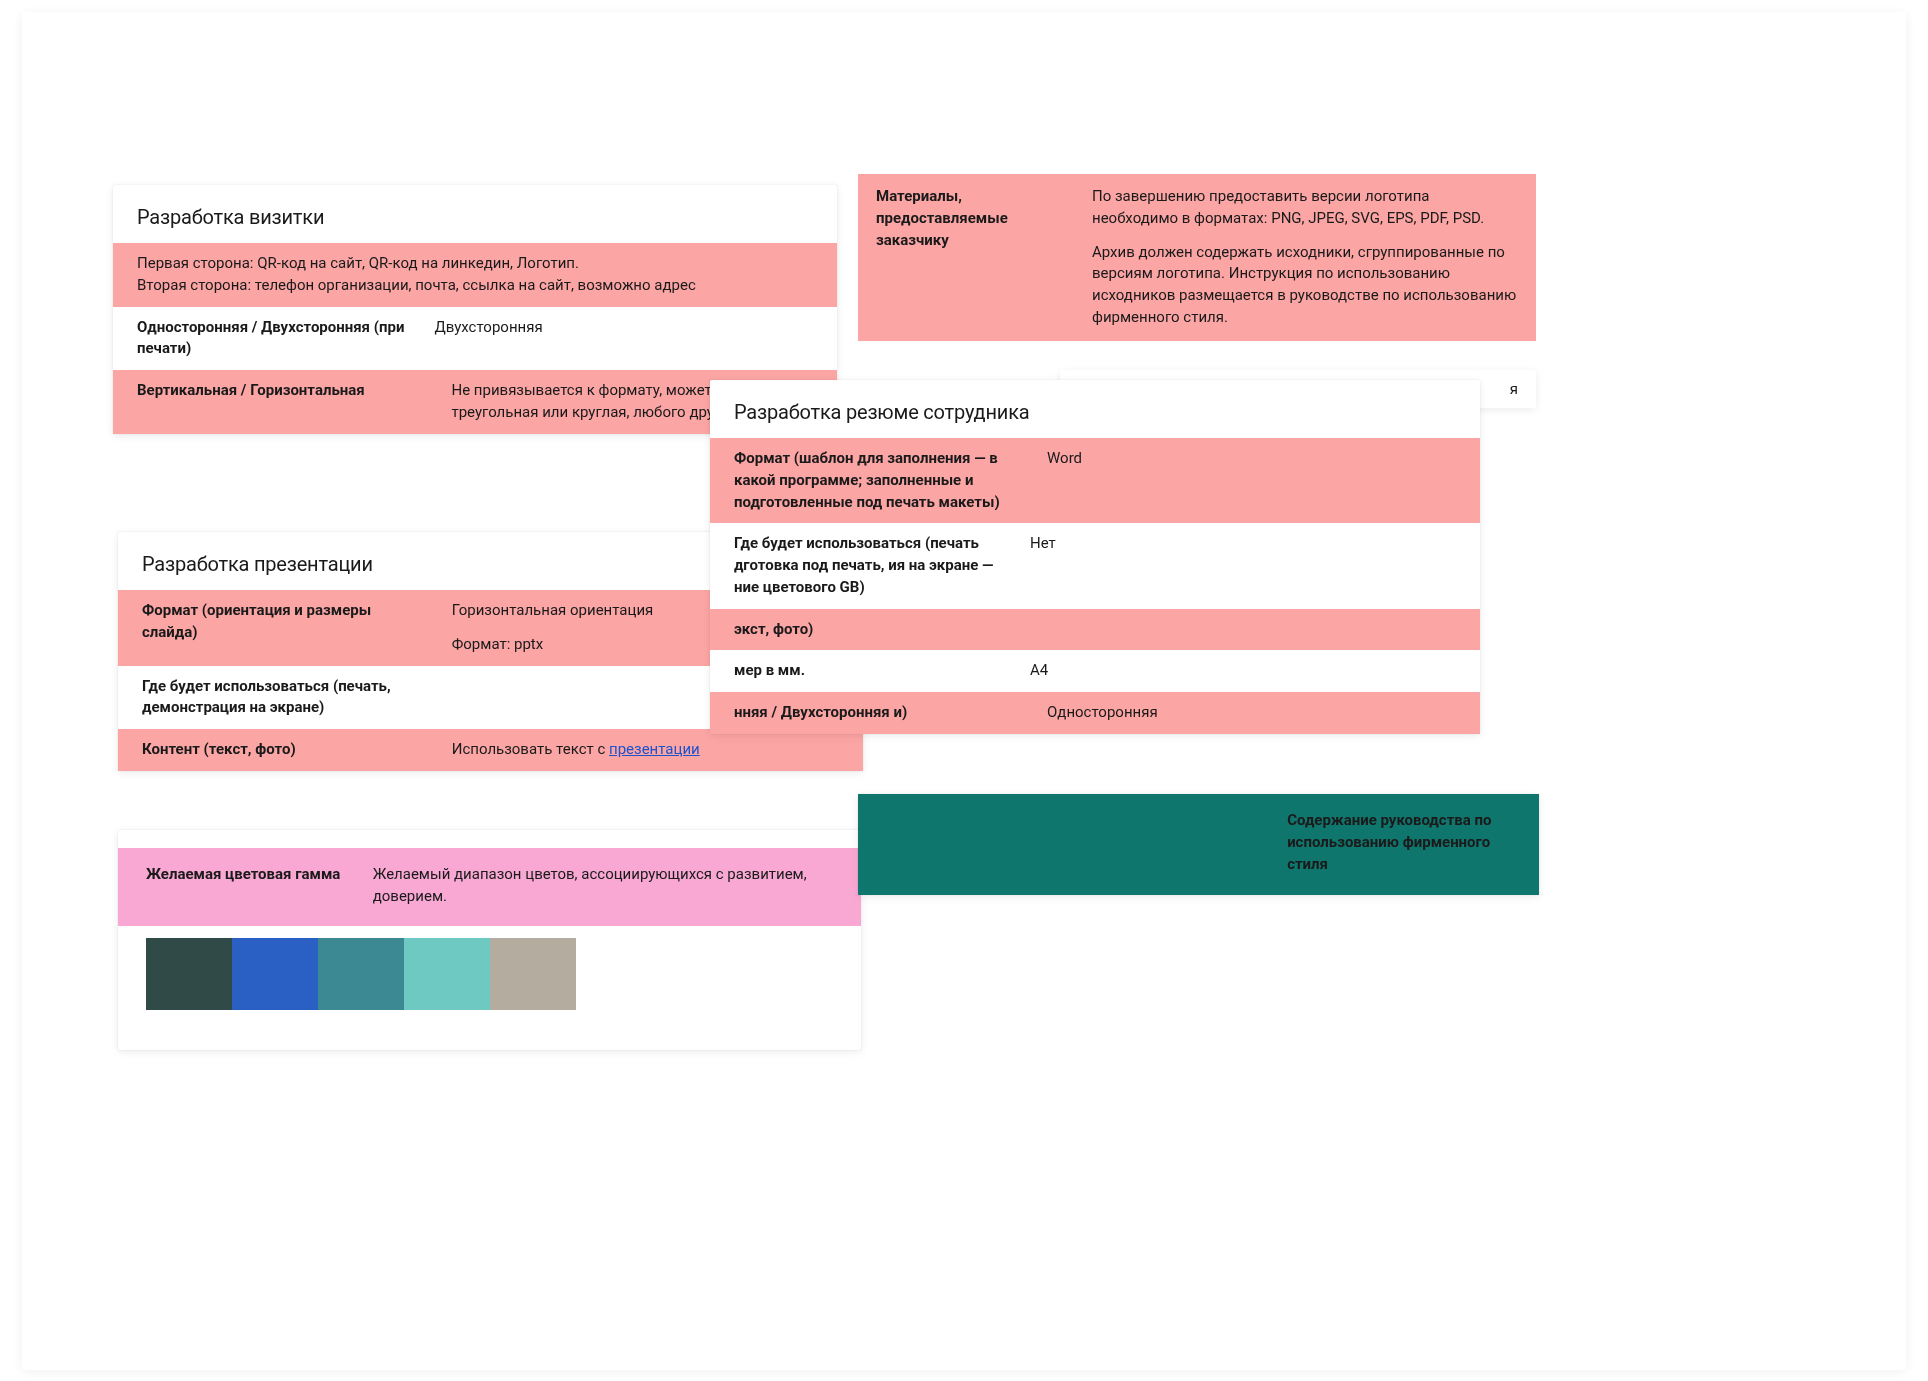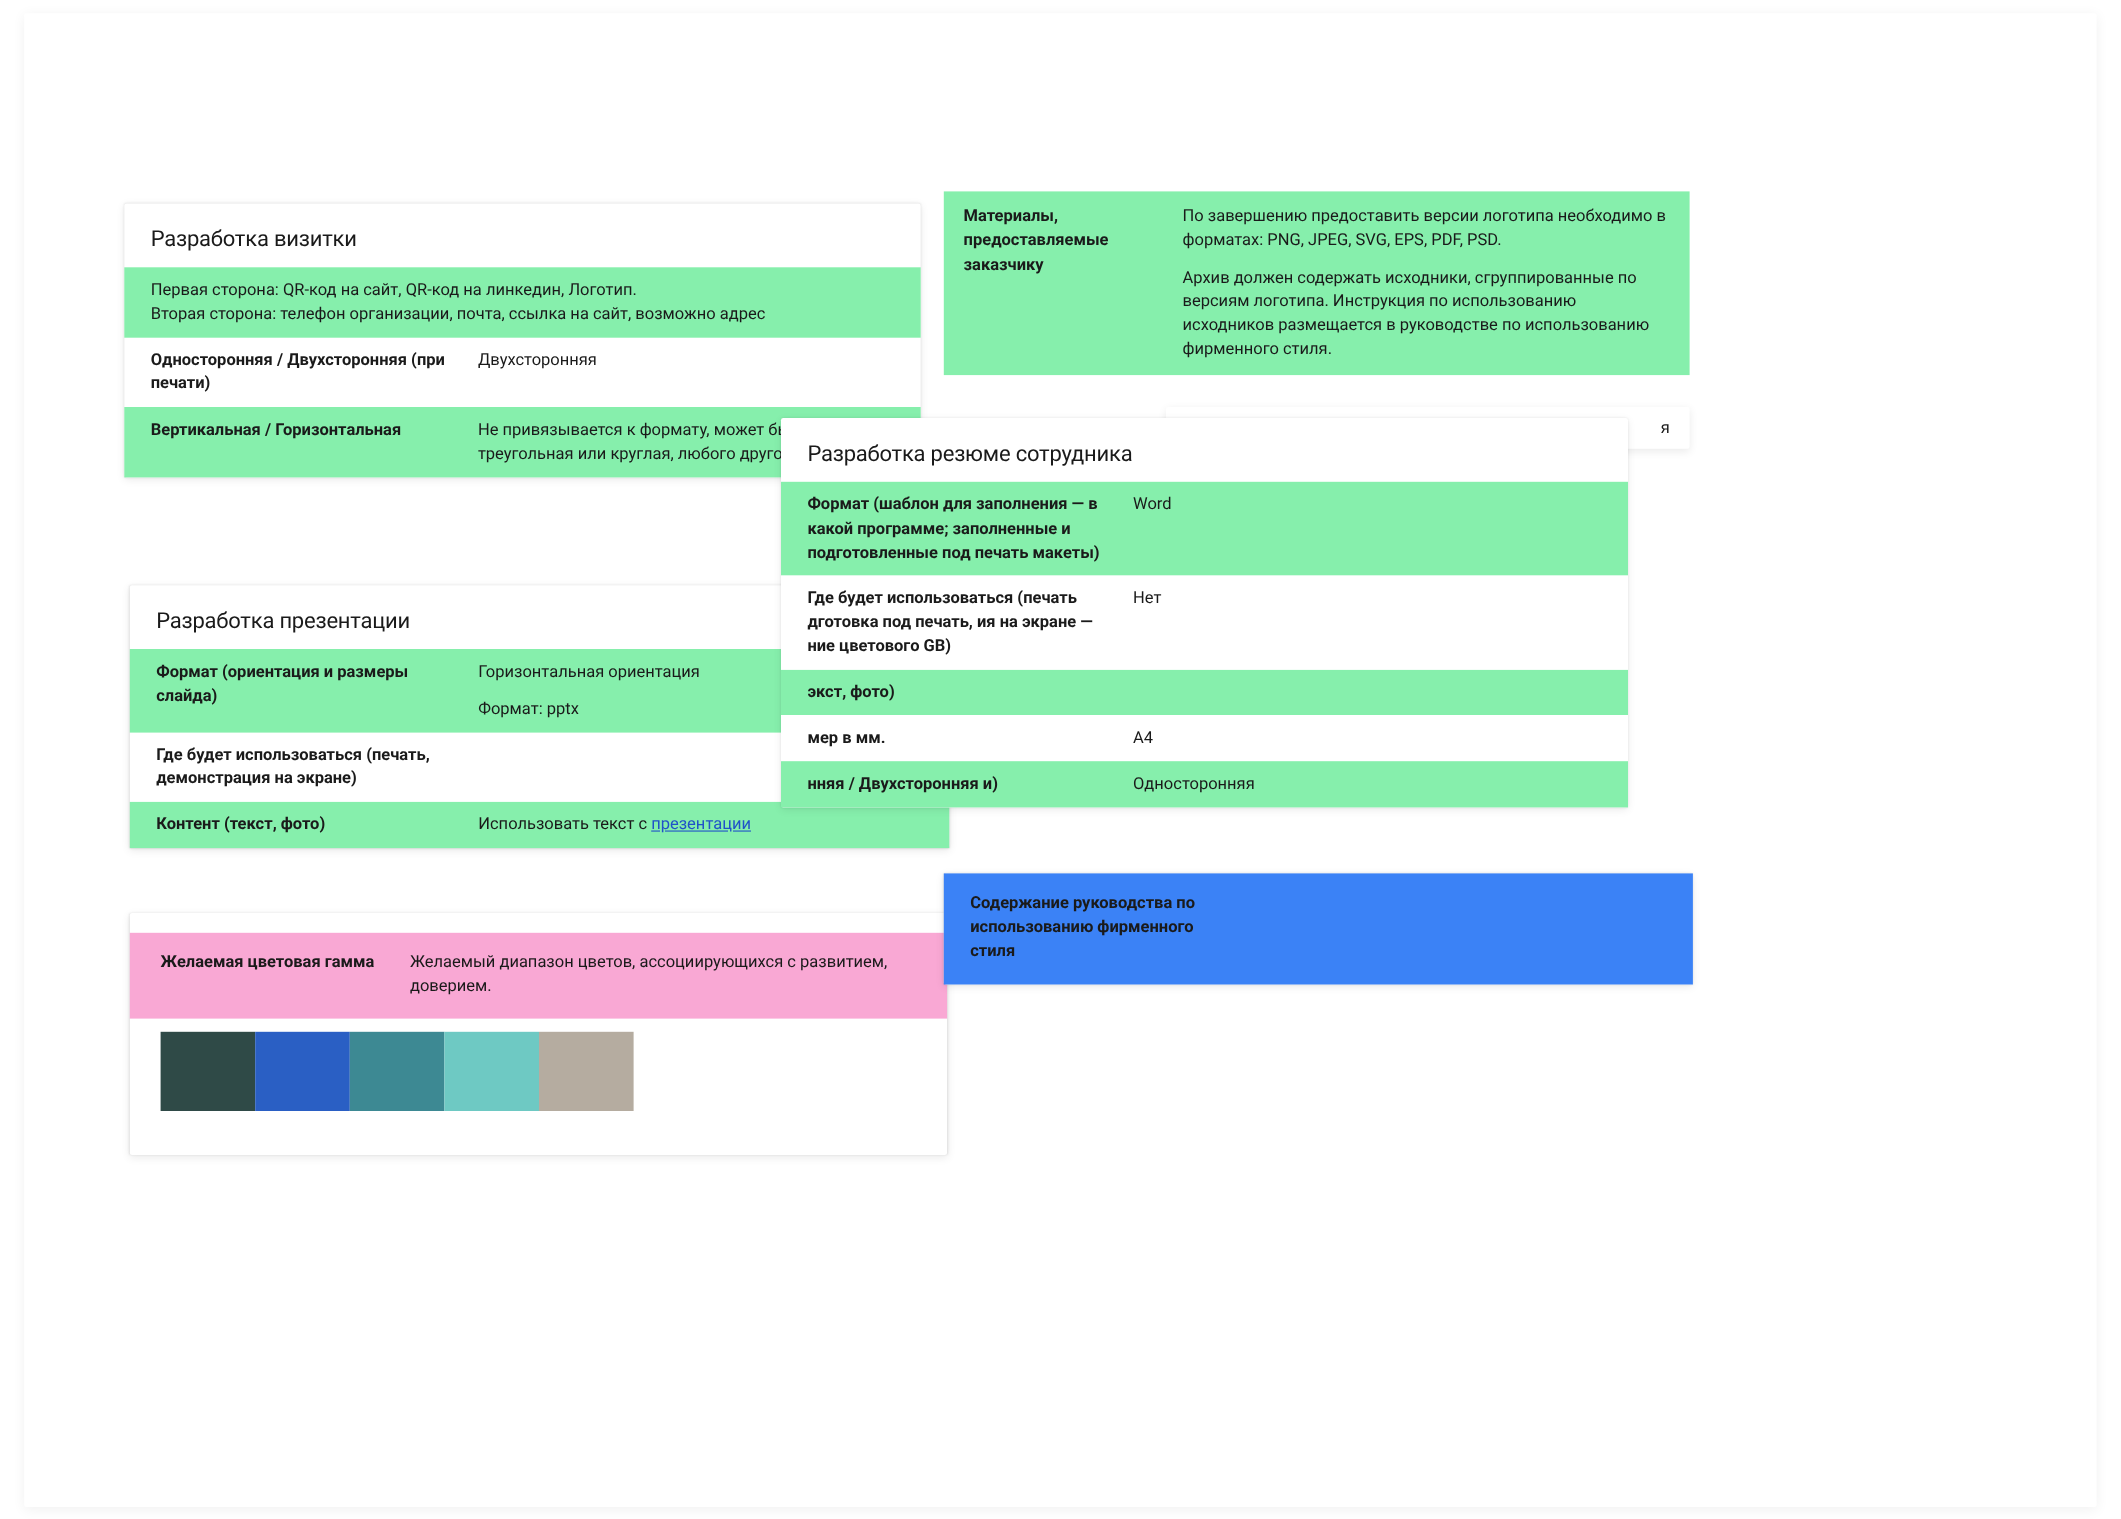--- a/index.html
+++ b/index.html
@@ -22,21 +22,21 @@
     font-weight: 400;
     padding: 20px 24px 14px 24px;
     letter-spacing: -0.2px;
   }
   .row {
     display: flex;
     padding: 10px 24px;
     font-size: 15px;
     line-height: 1.45;
   }
-  .row.striped { background: #86efac; }
+  .row.striped { background: #fca5a5; gap: 17px; }
   .row .label {
     font-weight: 700;
     flex: 0 0 38%;
     padding-right: 16px;
   }
   .row .value {
     flex: 1;
     font-weight: 400;
   }
   .row .value p { margin-bottom: 12px; }
@@ -92,21 +92,21 @@
     z-index: 2;
     box-shadow: 0 2px 8px rgba(0,0,0,0.08);
     font-size: 15px;
     padding: 10px 18px;
   }
 
   
   #card-guide {
     left: 858px; top: 794px; width: 681px;
   }
-  #card-guide .row { background: #3b82f6; padding: 16px 24px 20px 24px; }
+  #card-guide .row { background: #0f766e; padding: 16px 24px 20px 24px; justify-content: flex-end; }
   #card-guide .label { flex: 0 0 36%; }
 
   
   .page-frame {
     position: absolute;
     left: 22px; top: 12px;
     width: 1884px; height: 1358px;
     box-shadow: 0 2px 12px rgba(0,0,0,0.06);
     border-radius: 2px;
     pointer-events: none;

